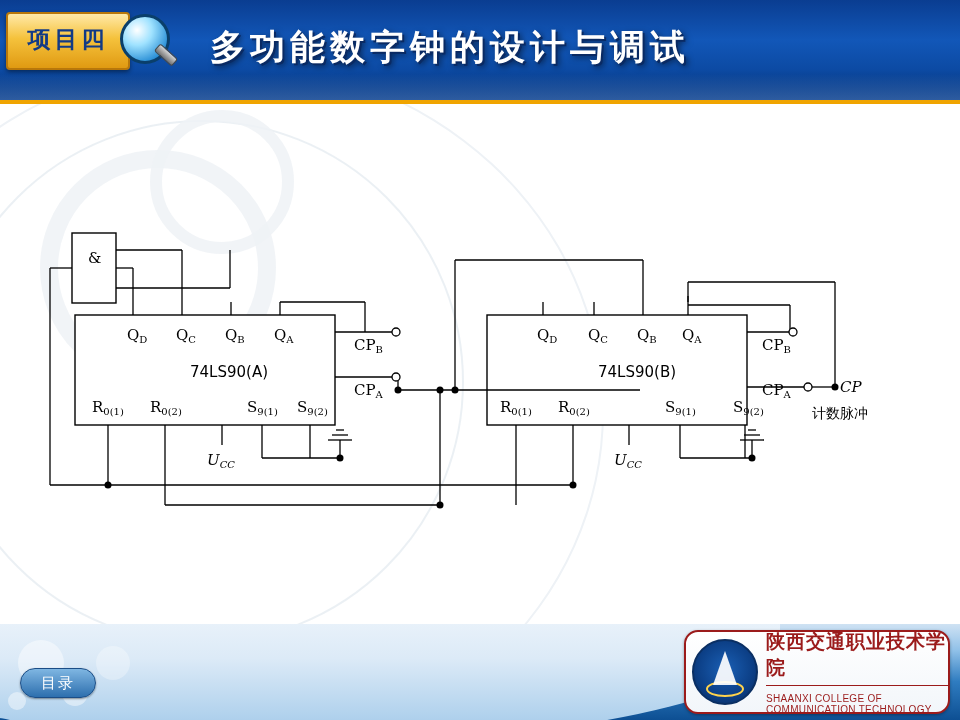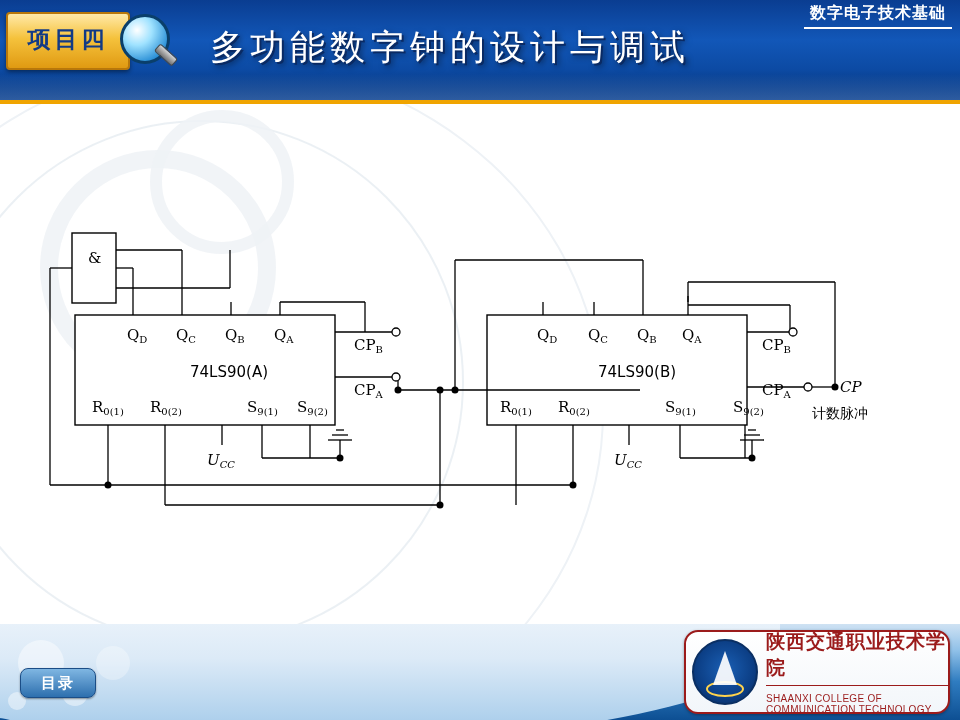--- a/index.html
+++ b/index.html
@@ -57,21 +57,21 @@
     border:3px solid #0a3f6b;
   }
   .magnifier .handle{
     position:absolute;left:34px;top:36px;width:22px;height:8px;
     background:linear-gradient(180deg,#d6d6d6,#707070);
     transform:rotate(42deg);border-radius:3px;border:1px solid #4a4a4a;
   }
   .hdr-title{
     position:absolute;left:210px;top:24px;width:720px;height:56px;
     font-family:"DejaVu Serif","Liberation Serif",serif;
-    font-size:35px;font-weight:normal;letter-spacing:5px;
+    font-size:35px;font-weight:bold;letter-spacing:5px;
     color:#ffffff;
     text-shadow:2px 2px 0 #0a2a63, 3px 3px 6px rgba(0,0,0,.6);
   }
   .hdr-sub{
     position:absolute;right:8px;top:2px;
     font-size:16px;font-weight:bold;color:#ffffff;letter-spacing:1px;
     border-bottom:2px solid #ffffff;padding:1px 6px 3px 6px;
   }
 
   
@@ -85,23 +85,23 @@
     border-radius:0 0 70% 60%;
     background:linear-gradient(180deg,#ffffff 0%,#dceaf7 55%,#9cc6e8 100%);
   }
   .bubble{position:absolute;border-radius:50%;background:rgba(255,255,255,.45);}
   .b1{width:46px;height:46px;left:18px;bottom:34px;}
   .b2{width:26px;height:26px;left:62px;bottom:14px;}
   .b3{width:18px;height:18px;left:8px;bottom:10px;}
   .b4{width:34px;height:34px;left:96px;bottom:40px;background:rgba(255,255,255,.3);}
   .menu-btn{
     position:absolute;left:20px;bottom:22px;width:74px;height:28px;
-    border:1px solid #1b4d86;border-radius:8px;
+    border:1px solid #1b4d86;border-radius:15px;
     background:linear-gradient(180deg,#7fb6e2,#2d6fae);
-    color:#ffffff;font-size:15px;font-weight:bold;
+    color:#ffffff;font-size:15px;font-weight:normal;
     display:flex;align-items:center;justify-content:center;letter-spacing:2px;
     box-shadow:0 1px 2px rgba(0,0,0,.4);cursor:pointer;
   }
   .logo{
     position:absolute;right:10px;bottom:6px;width:262px;height:80px;
     background:linear-gradient(180deg,#ffffff 0%,#f2f6fa 100%);
     border:2px solid #9b1b1b;border-radius:14px;display:flex;align-items:center;
     box-shadow:0 1px 3px rgba(0,0,0,.35);
   }
   .logo .emblem{
@@ -150,21 +150,20 @@
 <body>
 
 <div class="slide">
 
   <div class="bg-arc2"></div>
   <div class="bg-arc"></div>
   <div class="bg-gear g1"></div>
   <div class="bg-gear g2"></div>
 
   <div class="header">
-    <div class="hdr-sub">数字电子技术基础</div>
     <div class="hdr-badge">
       <span>项目四</span>
     </div>
     <div class="magnifier">
       <div class="lens"></div>
       <div class="handle"></div>
     </div>
     <div class="hdr-title">多功能数字钟的设计与调试</div>
   </div>
 

